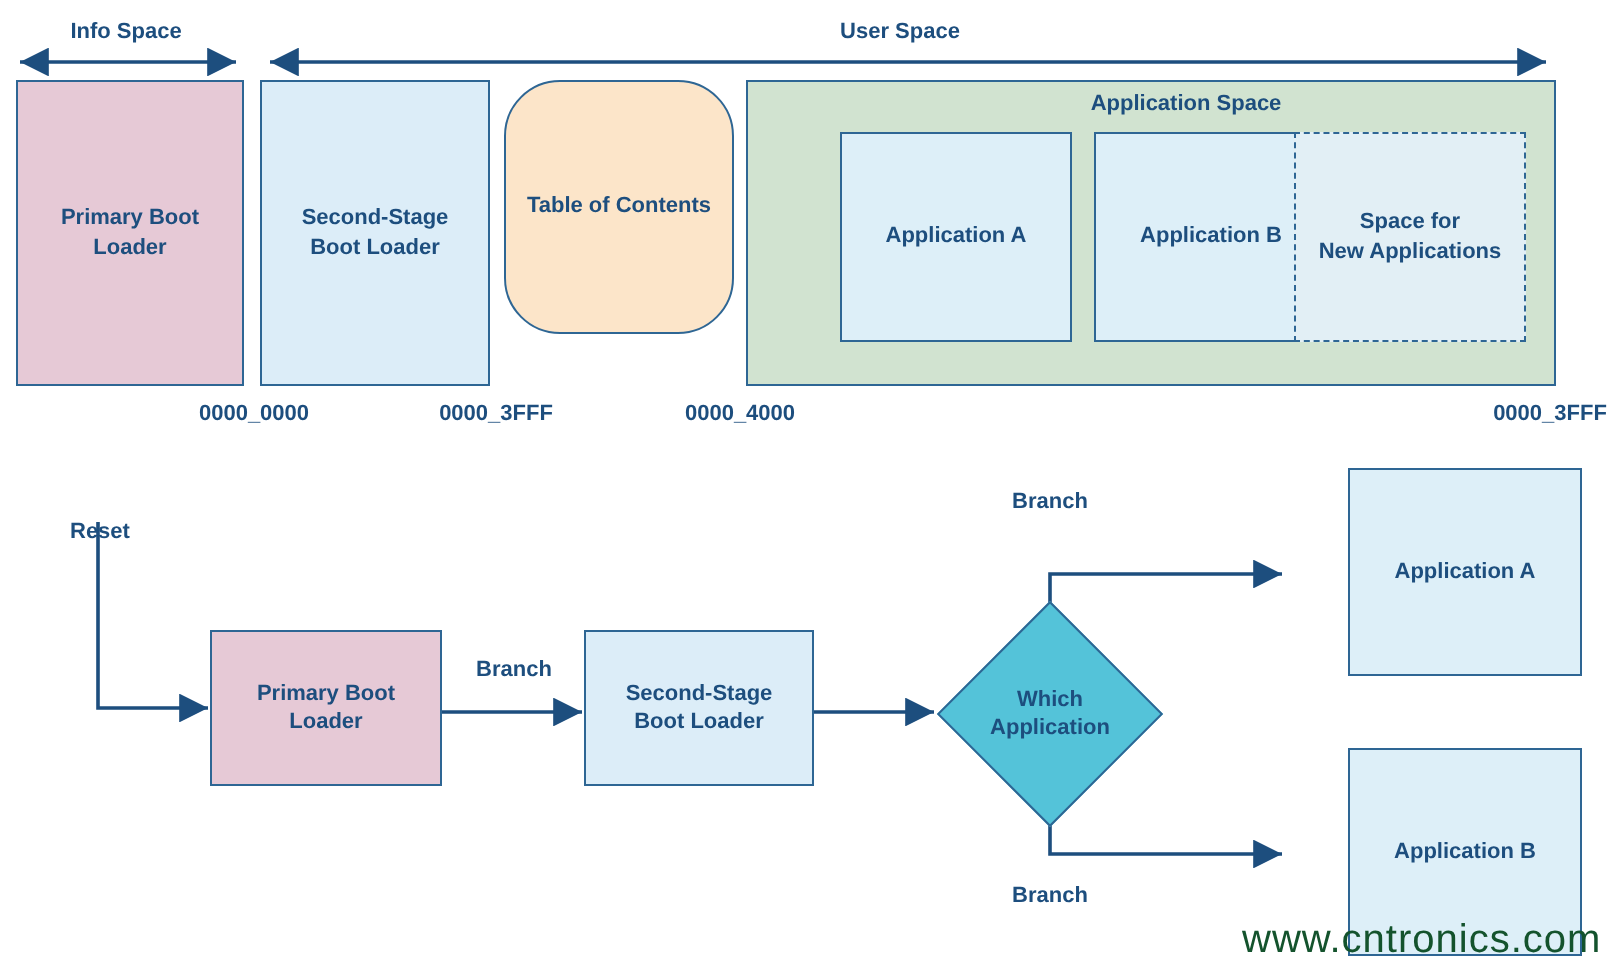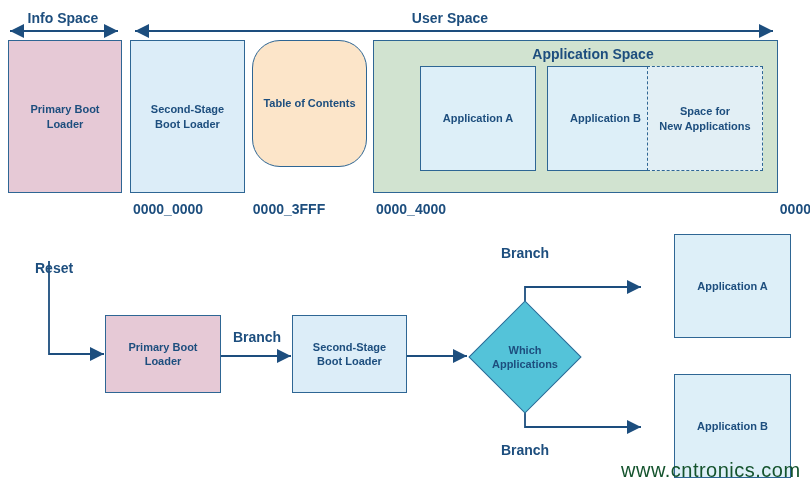--- a/index.html
+++ b/index.html
@@ -8,21 +8,21 @@
     font-family:"Liberation Sans", sans-serif; overflow:hidden;
   }
   .box {
     position:absolute; box-sizing:border-box;
     border:1.6px solid #2e6694;
     display:flex; align-items:center; justify-content:center;
     text-align:center; font-weight:bold; font-size:11px;
     color:#1d4e7e; line-height:1.3;
   }
   .lbl {
-    position:absolute; font-weight:bold; font-size:14px;
+    position:absolute; font-weight:bold; font-size:11px;
     color:#1d4e7e; white-space:nowrap; line-height:1.2;
   }
   .centered { transform:translateX(-50%); text-align:center; }
   .fill-pink   { background:#e6c9d6;align-items:center; }
   .fill-blue   { background:#dcedf8; }
   .fill-lblue  { background:#ddeff8;margin-left:32px; }
   .fill-peach  { background:#fce5c9; }
   .fill-green  { background:#d1e3d0; }
   .dashed      { border-style:dashed; background:#e2eff5; }
   #connectors { position:absolute; left:0; top:0; z-index:0; }
@@ -34,21 +34,21 @@
   }
   .diamond-label {
     position:absolute; left:465px; top:317px; width:120px; height:80px;
     display:flex; align-items:center; justify-content:center; text-align:center;
     font-weight:bold; font-size:11px; color:#1d4e7e; line-height:1.3; z-index:2;
   }
   #watermark {
     position:absolute; left:621px; top:459px; font-size:20px;
     color:#14532d; z-index:5; letter-spacing:0.5px; white-space:nowrap;
   }
-  .addr { top:201px;margin-left:41px; }
+  .addr { top:201px; }
   .two-line span { display:block; }
 </style>
 </head>
 <body>
 
 <div id="canvas">
 
   <svg id="connectors" width="810" height="488" viewBox="0 0 810 488">
     <defs>
       <marker id="ah" viewBox="0 0 10 10" refX="10" refY="5" markerWidth="8" markerHeight="8" orient="auto-start-reverse">
@@ -110,21 +110,21 @@
   </div>
 
   <div class="lbl centered" style="left:257px; top:329px;">Branch</div>
 
   <div class="box fill-blue node" style="left:292px; top:315px; width:115px; height:78px; padding:0 10px;">
     <span>Second-Stage Boot Loader</span>
   </div>
 
   <div class="diamond"></div>
   <div class="diamond-label">
-    <span style="width:80px;">Which Applications</span>
+    <span style="width:80px;">Which Application</span>
   </div>
 
   <div class="lbl centered" style="left:525px; top:245px;">Branch</div>
   <div class="lbl centered" style="left:525px; top:442px;">Branch</div>
 
   <div class="box fill-lblue node" style="left:642px; top:234px; width:117px; height:104px; padding:0 12px;">
     <span>Application A</span>
   </div>
 
   <div class="box fill-lblue node" style="left:642px; top:374px; width:117px; height:104px; padding:0 12px;">

